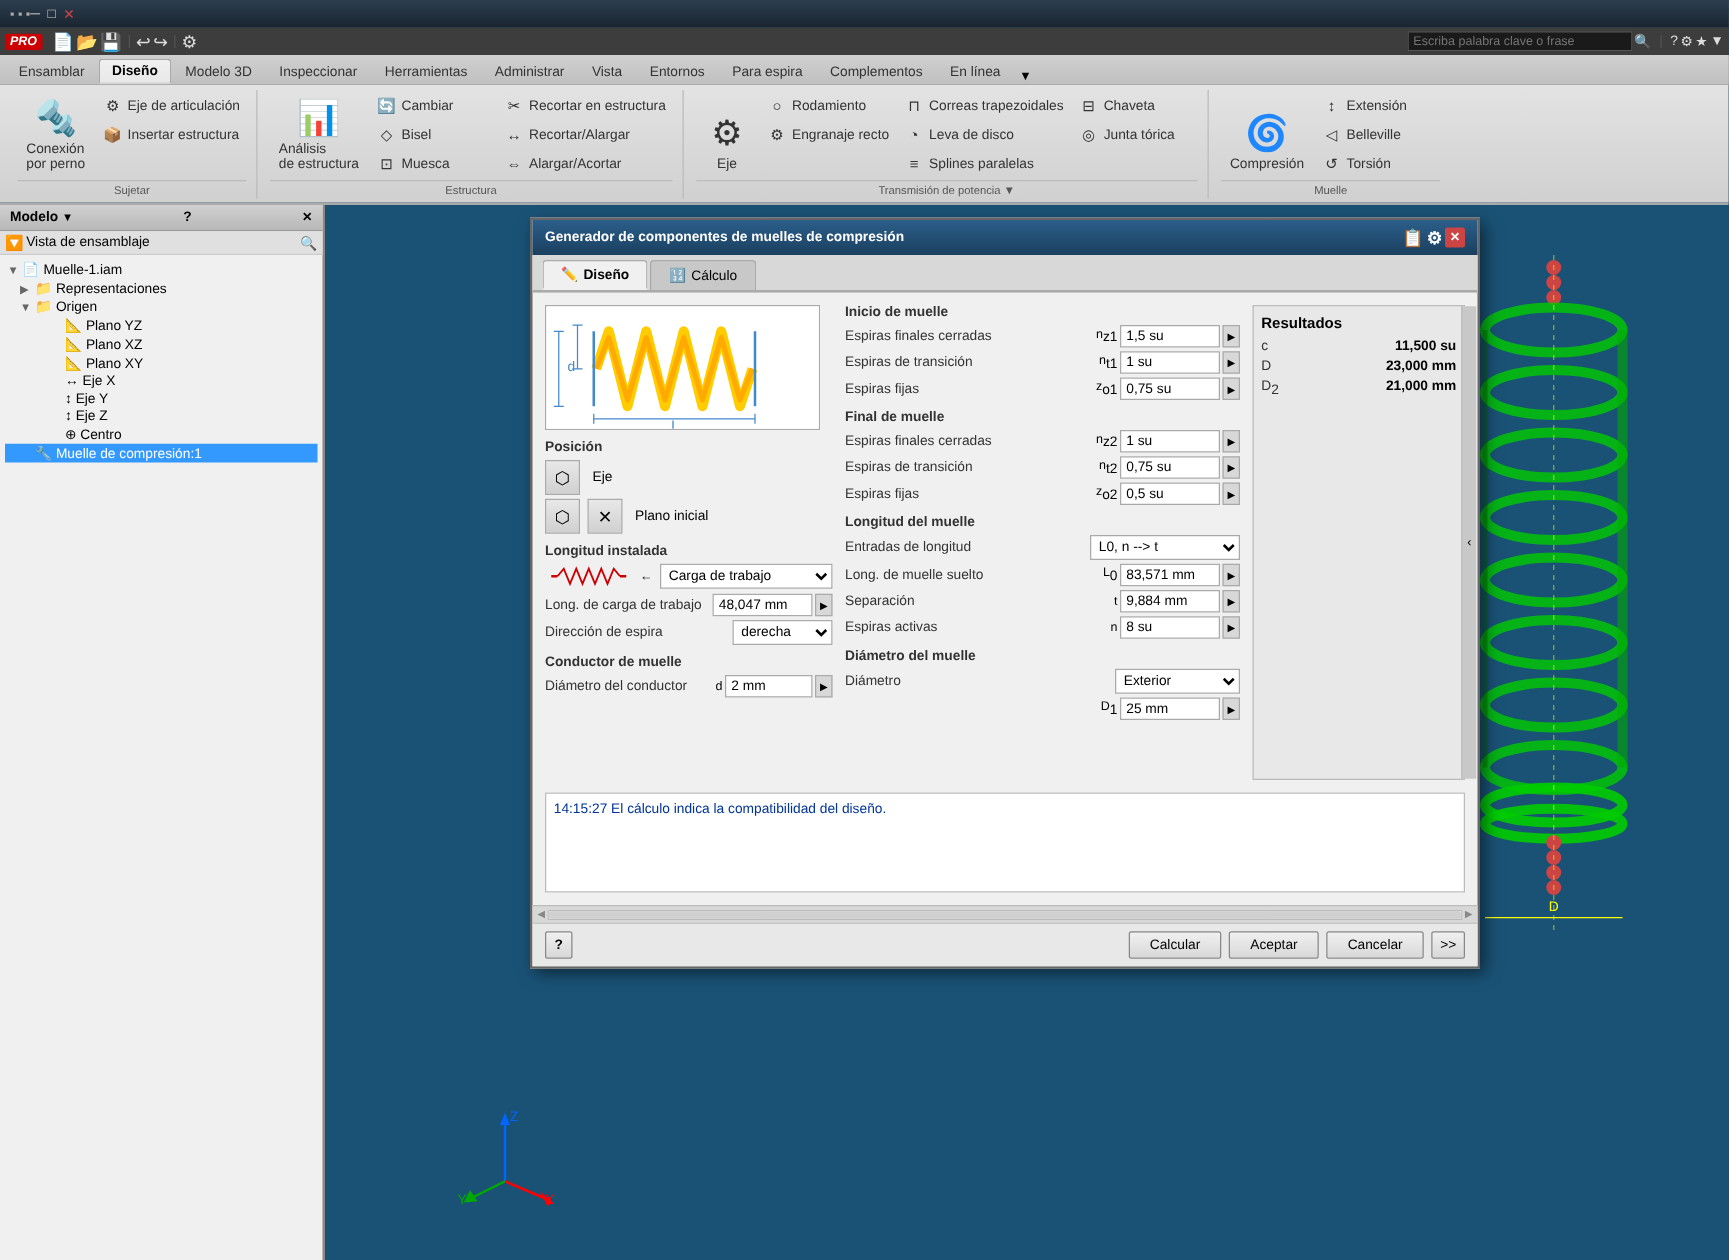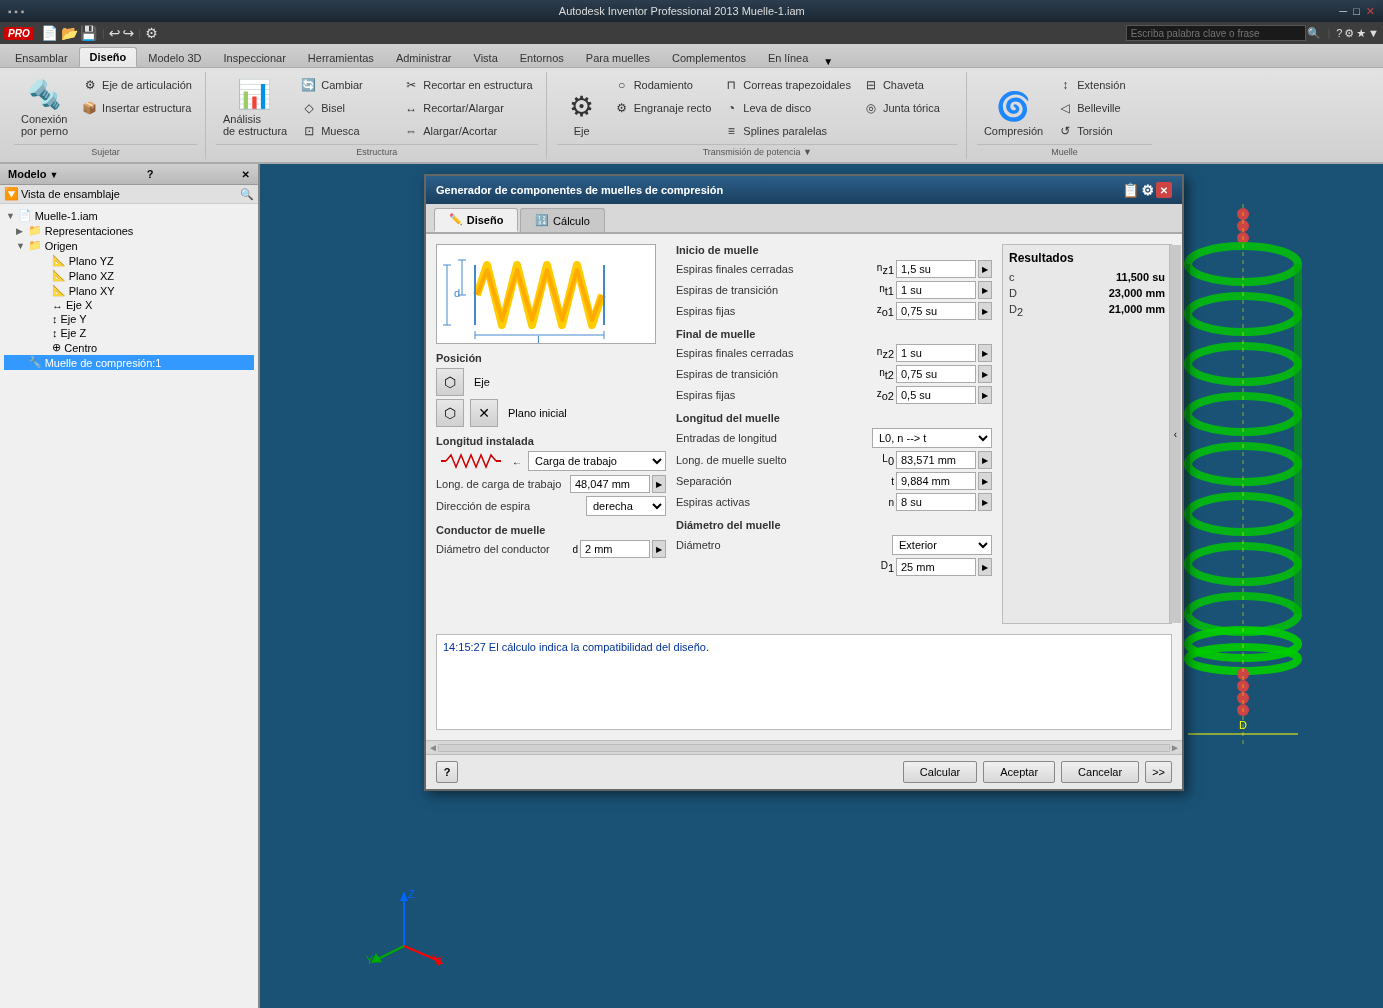--- a/index.html
+++ b/index.html
@@ -326,21 +326,21 @@
     }
     .results-label { color: #333; }
     .results-value { color: #000; font-weight: bold; }
 
     
     .log-area {
       margin: 0 10px 10px;
       border: 1px solid #bbb;
       background: white;
       padding: 6px;
-      height: 96px;
+      height: 80px;
       overflow-y: auto;
       font-size: 11px;
       color: #003399;
     }
 
     
     .dialog-scrollbar {
       height: 14px;
       background: #d8d8d8;
       border-top: 1px solid #bbb;
@@ -412,21 +412,20 @@
     .ribbon-large-icon {
       font-size: 28px;
       margin-bottom: 2px;
     }
   </style>
 </head>
 <body>
 
 <div class="title-bar">
   <span style="font-size:10px; color:#aaa;">▪ ▪ ▪</span>
-  <span class="title-bar-text">Autodesk Inventor Professional 2013  Muelle-1.iam</span>
   <span style="display:flex;gap:6px;">
     <span style="cursor:pointer;color:#ccc;">─</span>
     <span style="cursor:pointer;color:#ccc;">□</span>
     <span style="cursor:pointer;color:#cc4444;">✕</span>
   </span>
 </div>
 
 <div style="position:absolute;top:22px;left:0;right:0;background:#3d3d3d;height:22px;display:flex;align-items:center;padding:0 4px;gap:2px;">
   <span style="color:#fff;font-weight:bold;font-size:10px;margin-right:6px;background:#cc0000;padding:1px 4px;border-radius:2px;font-style:italic;">PRO</span>
   <span style="color:#ddd;cursor:pointer;font-size:14px;">📄</span>
@@ -450,21 +449,21 @@
 <div class="ribbon" style="top:44px;">
   <div class="ribbon-tabs">
     <div class="ribbon-tab">Ensamblar</div>
     <div class="ribbon-tab active">Diseño</div>
     <div class="ribbon-tab">Modelo 3D</div>
     <div class="ribbon-tab">Inspeccionar</div>
     <div class="ribbon-tab">Herramientas</div>
     <div class="ribbon-tab">Administrar</div>
     <div class="ribbon-tab">Vista</div>
     <div class="ribbon-tab">Entornos</div>
-    <div class="ribbon-tab">Para muelles</div>
+    <div class="ribbon-tab">Para espira</div>
     <div class="ribbon-tab">Complementos</div>
     <div class="ribbon-tab">En línea</div>
     <span style="margin-left:4px;cursor:pointer;font-size:10px;">▼</span>
   </div>
   <div class="ribbon-content">
 
     <div class="ribbon-group">
       <div class="ribbon-btns">
         <div class="ribbon-large-btn">
           <div class="ribbon-large-icon">🔩</div>

